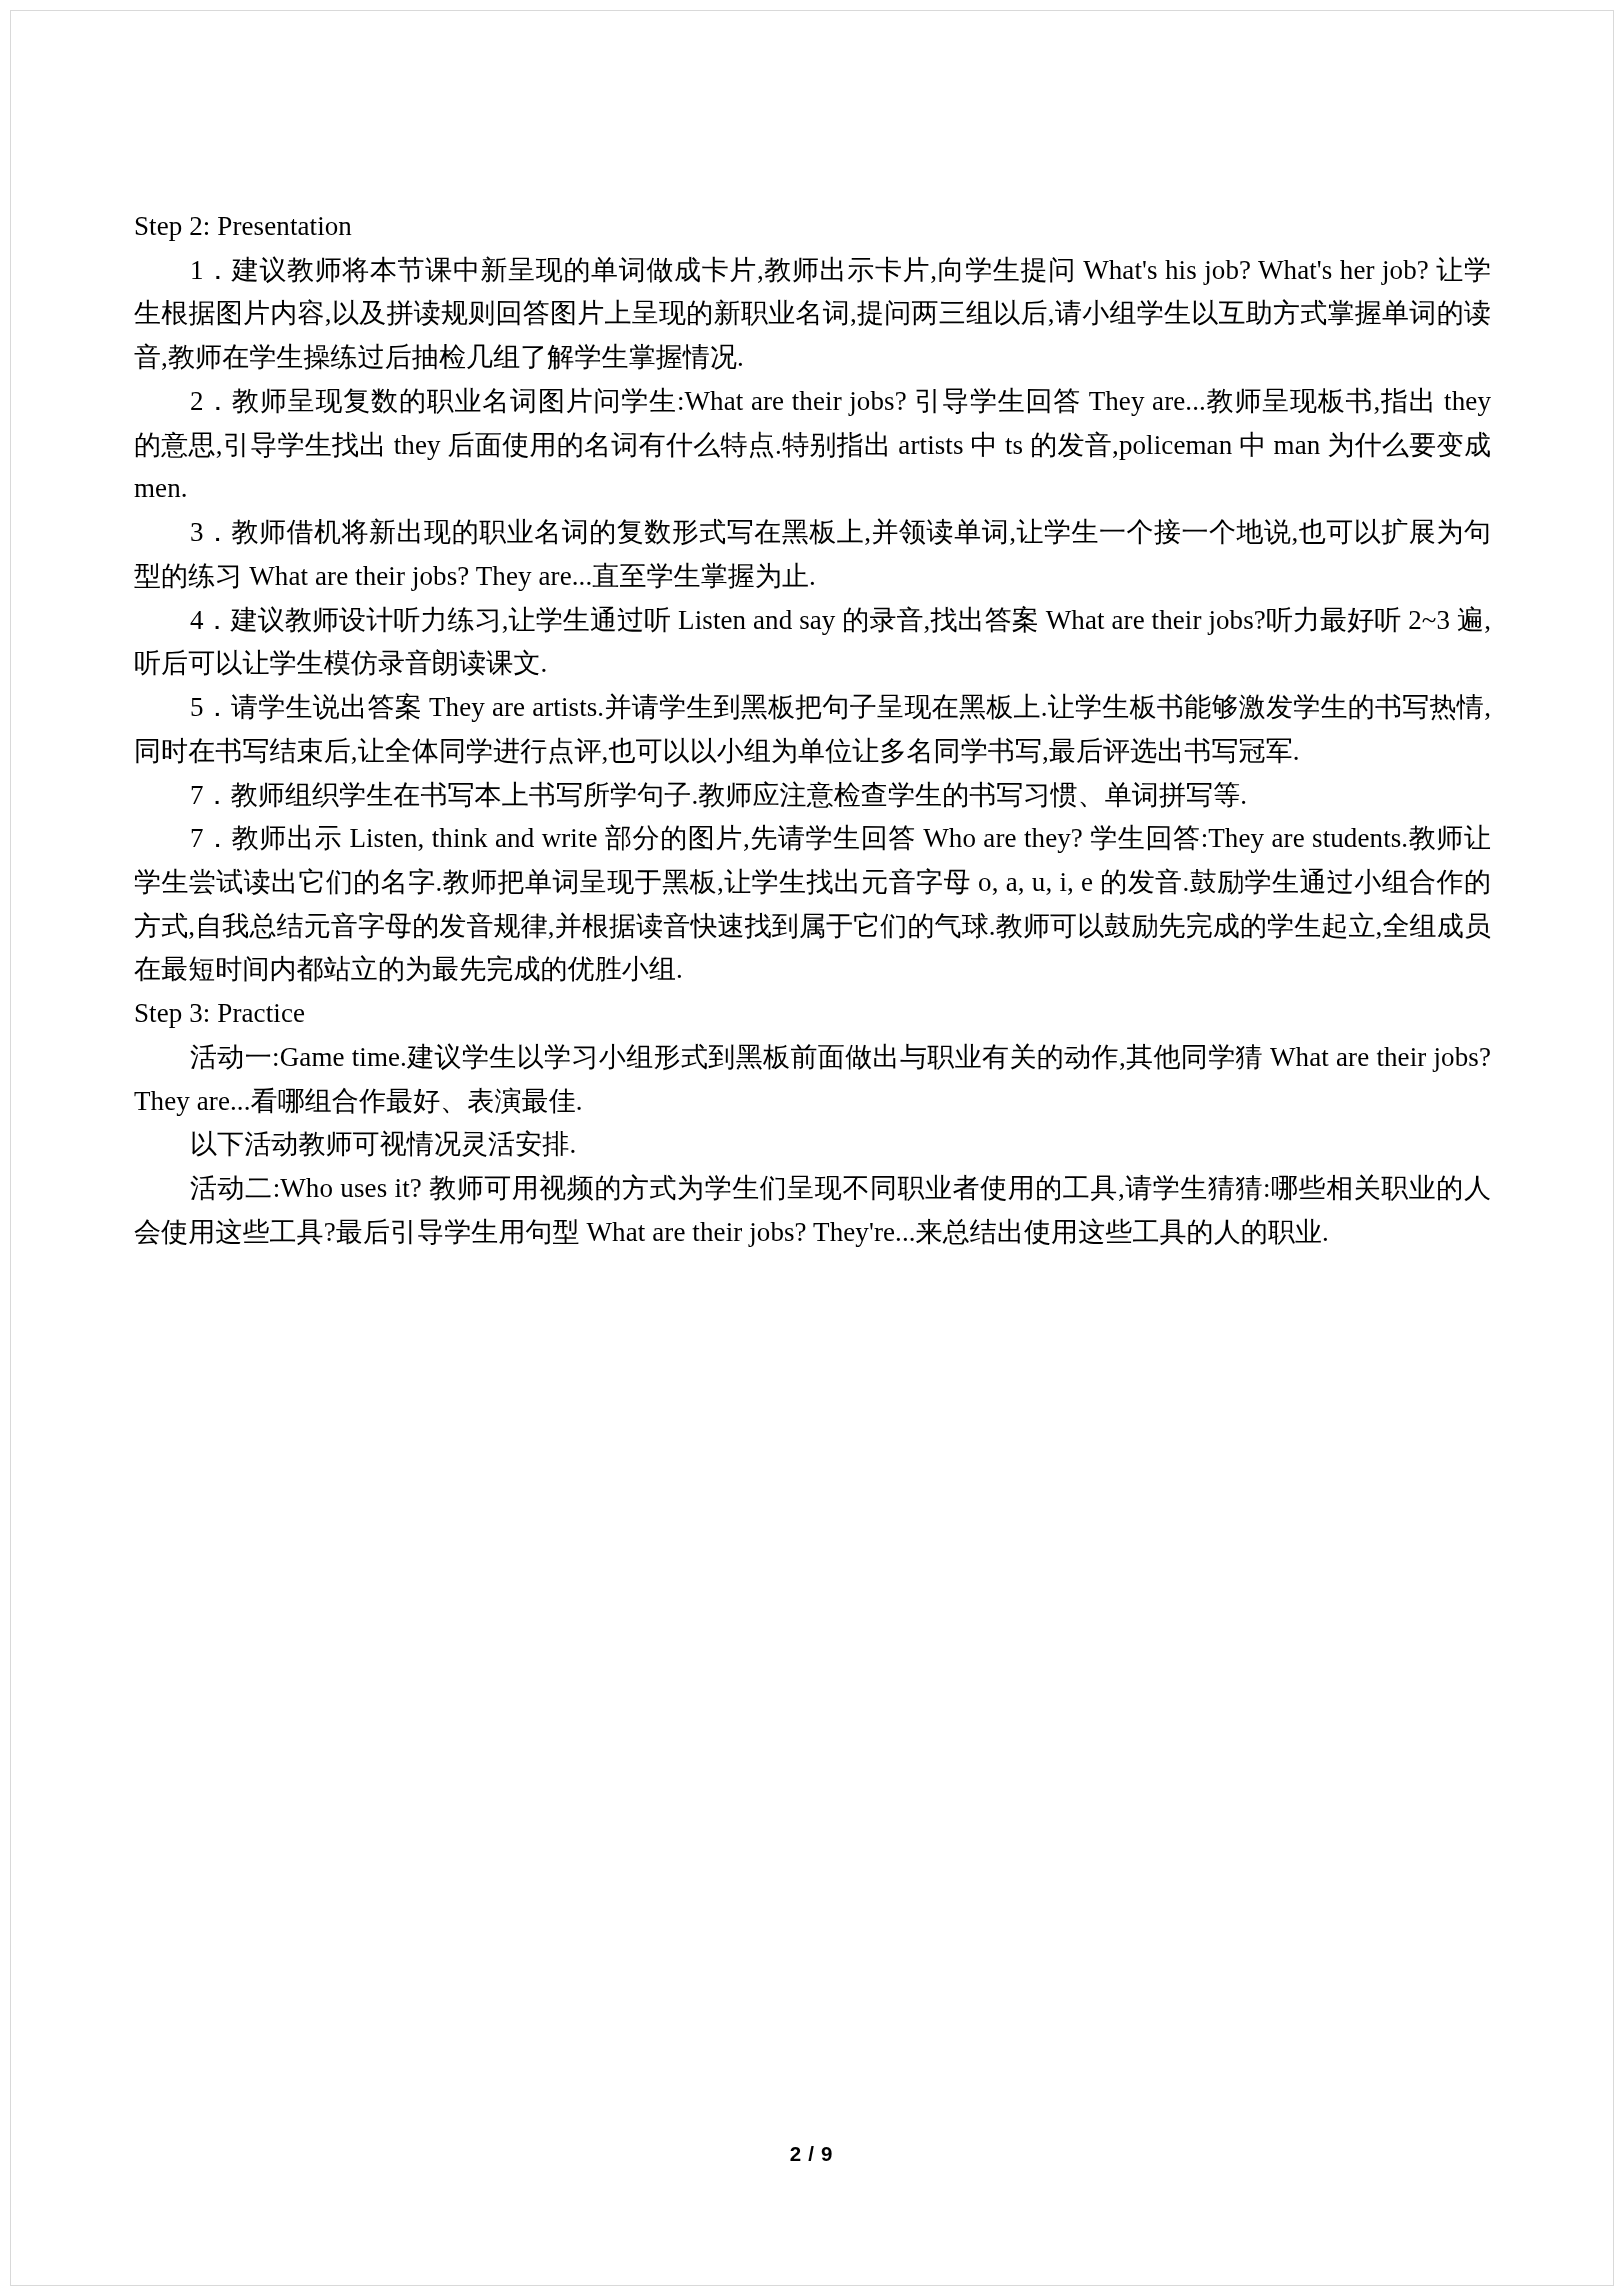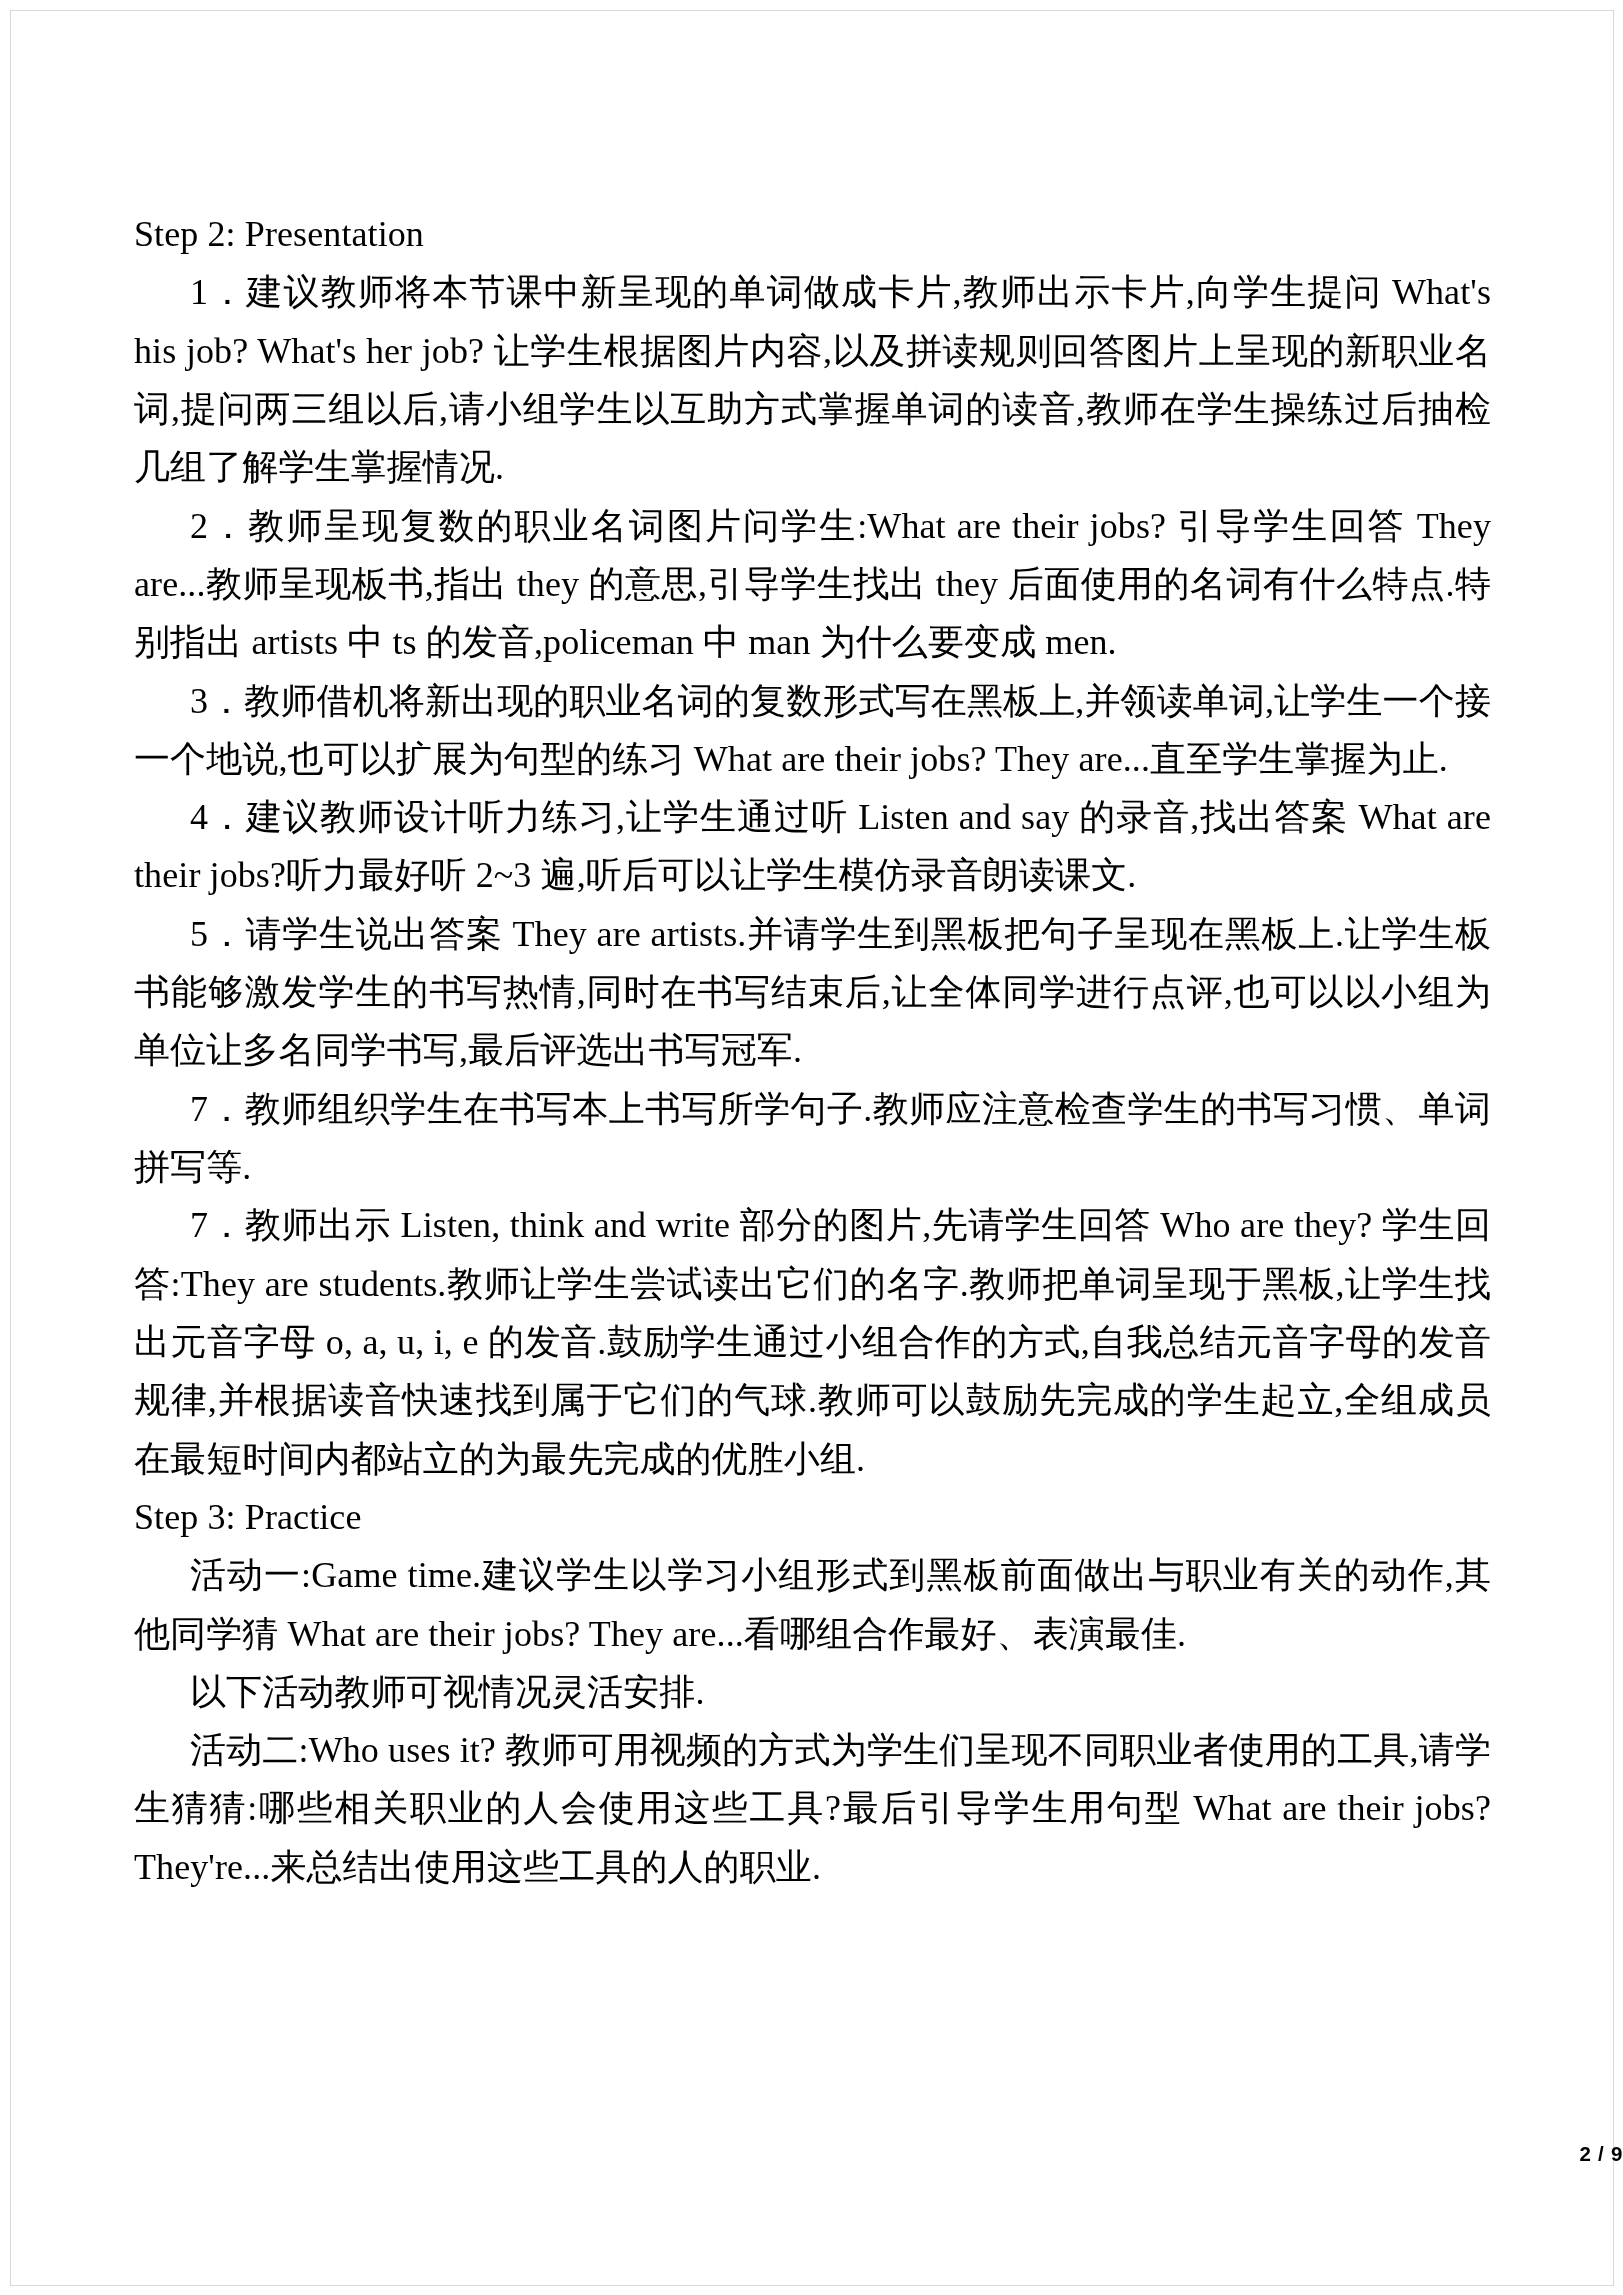--- a/index.html
+++ b/index.html
@@ -34,38 +34,38 @@
     pointer-events: none;
   }
   .content {
     position: absolute;
     left: 134px;
     top: 205px;
     width: 1357px;
   }
   p {
     margin: 0 0 0 0;
-    font-size: 36px;
+    font-size: 27px;
     line-height: 1.62;
     text-align: justify;
     text-justify: inter-ideograph;
     letter-spacing: 0.1px;
   }
   p.indent {
     text-indent: 56px;
   }
   p.flush {
     text-indent: 0;
   }
   .footer {
     position: absolute;
     left: 0;
     top: 2142px;
     width: 1623px;
-    text-align: right;
+    text-align: center;
     font-family: "Liberation Sans", sans-serif;
     font-size: 20.5px;
     font-weight: bold;
     letter-spacing: 0.7px;
   }
 </style>
 </head>
 <body>
 
 <div class="page">

